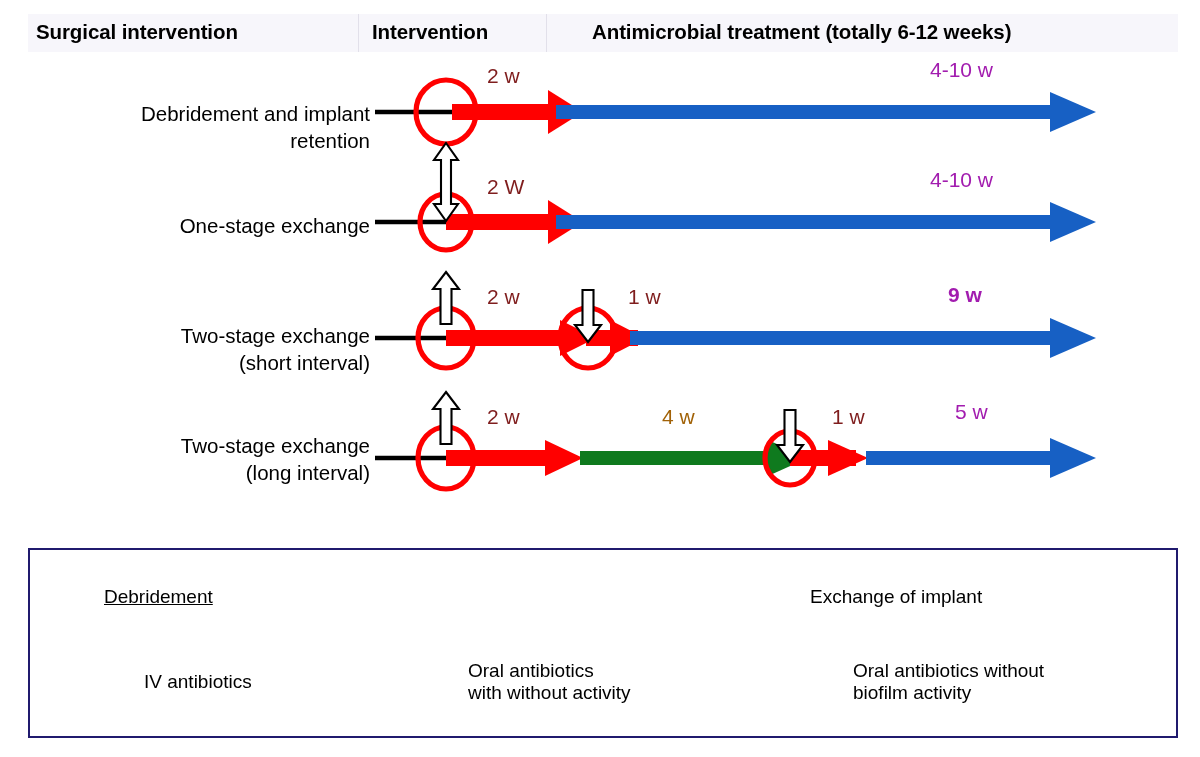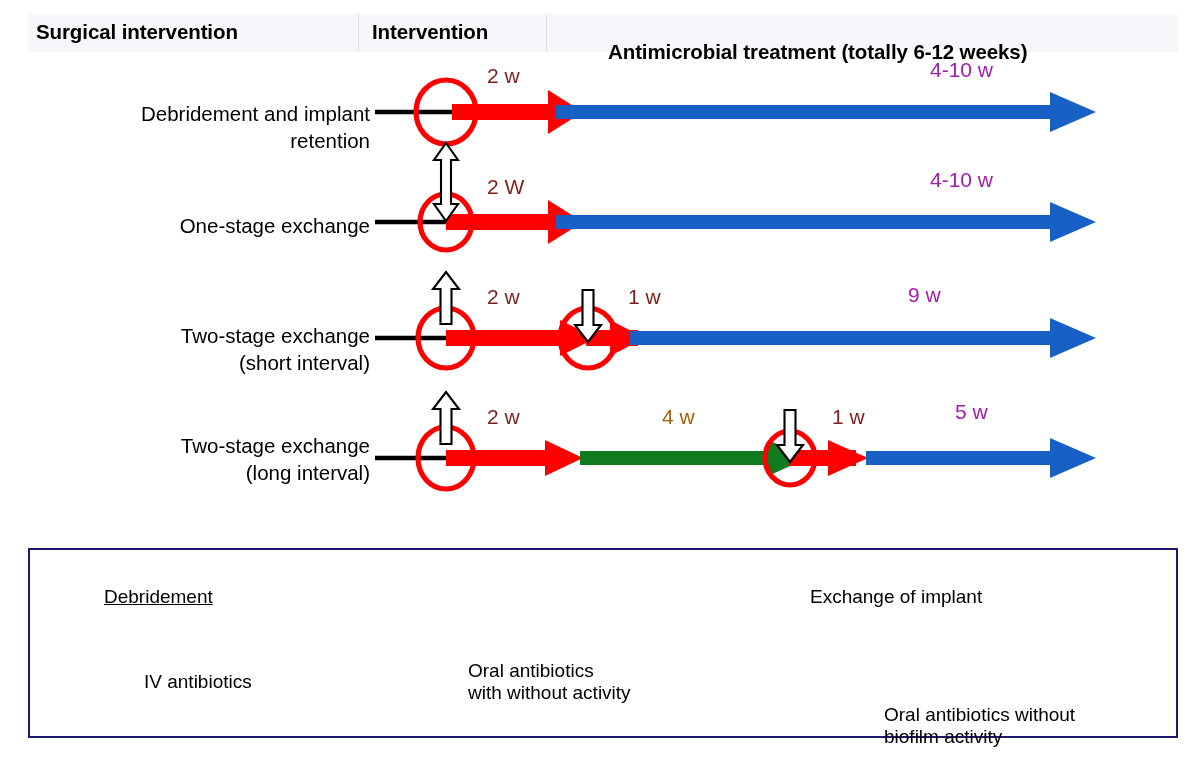--- a/index.html
+++ b/index.html
@@ -21,21 +21,21 @@
   .header-div{
     position:absolute;top:14px;width:1px;height:38px;background:#e2e0ea;
   }
   .hdr{
     position:absolute;top:20px;
     font-size:20.5px;font-weight:bold;color:#000;
     letter-spacing:-0.1px;white-space:nowrap;
   }
   #hdr-surgical{left:36px;}
   #hdr-intervention{left:372px;}
-  #hdr-antimicrobial{left:608px;margin-top:20px;}
+  #hdr-antimicrobial{left:592px;}
 
   
   .row-label{
     position:absolute;left:30px;
     font-size:20.5px;color:#000;line-height:1.32;
     width:340px;white-space:pre-line;text-align:right;
   }
 
   
   #art{position:absolute;left:0;top:0;width:1200px;height:757px;}
@@ -192,35 +192,35 @@
   </svg>
 
   <div class="dur red" style="left:487px;top:64px;">2 w</div>
   <div class="dur blue" style="left:930px;top:58px;">4-10 w</div>
 
   <div class="dur red" style="left:487px;top:175px;">2 W</div>
   <div class="dur blue" style="left:930px;top:168px;">4-10 w</div>
 
   <div class="dur red" style="left:487px;top:285px;">2 w</div>
   <div class="dur red" style="left:628px;top:285px;">1 w</div>
-  <div class="dur blue" style="left:908px;top:283px;">9 w</div>
+  <div class="dur blue" style="left:948px;top:283px;font-weight:bold;">9 w</div>
 
   <div class="dur red" style="left:487px;top:405px;">2 w</div>
   <div class="dur green" style="left:662px;top:405px;">4 w</div>
   <div class="dur red" style="left:832px;top:405px;">1 w</div>
   <div class="dur blue" style="left:955px;top:400px;">5 w</div>
 
   <div class="legend-box"></div>
 
   <div class="legend-text" style="left:104px;top:586px;text-decoration:underline;">Debridement</div>
 
 
   <div class="legend-text" style="left:810px;top:586px;">Exchange of implant</div>
 
   <div class="legend-text" style="left:144px;top:671px;">IV antibiotics</div>
 
   <div class="legend-text" style="left:468px;top:660px;">Oral antibiotics
 with without activity</div>
 
-  <div class="legend-text" style="left:884px;top:660px;margin-top:44px;">Oral antibiotics without
+  <div class="legend-text" style="left:853px;top:660px;">Oral antibiotics without
 biofilm activity</div>
 
 </div>
 
 </body></html>

